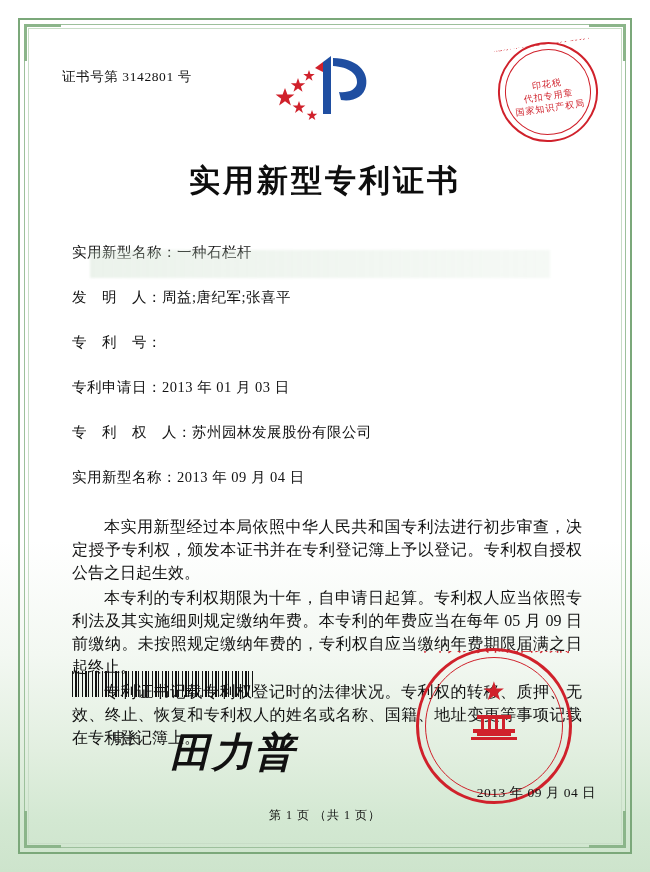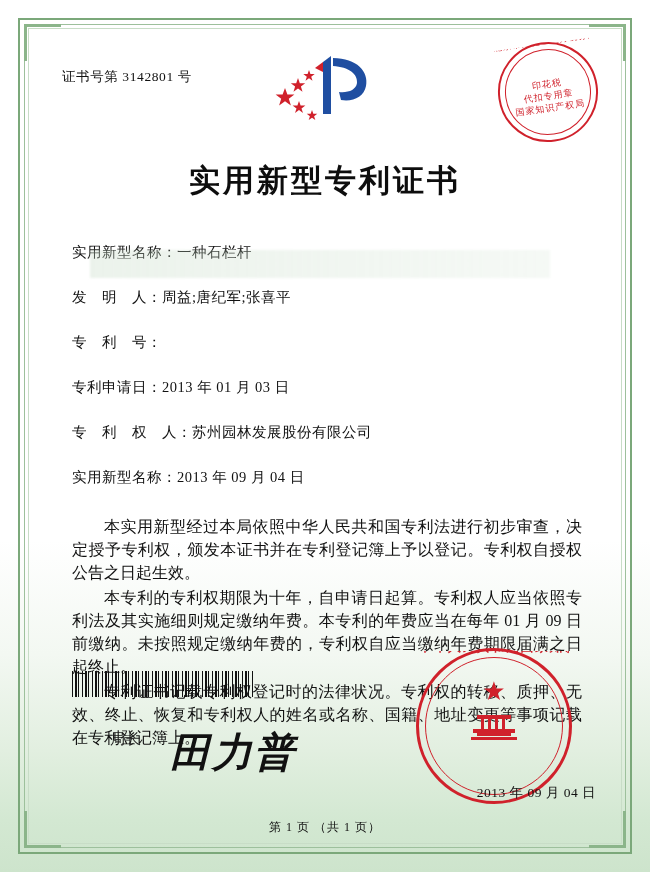--- a/index.html
+++ b/index.html
@@ -279,21 +279,21 @@
     font-size: 13.5px;
     letter-spacing: 0.5px;
     color: #111;
   }
 
   
   .page-footer {
     position: absolute;
     left: 0;
     right: 0;
-    bottom: 36px;
+    bottom: 48px;
     text-align: center;
     font-size: 12px;
     letter-spacing: 1px;
     color: #111;
   }
 </style>
 </head>
 <body>
 
 <div class="certificate">
@@ -376,21 +376,21 @@
       </div>
 
       <div class="field-row">
         <span class="field-label">实用新型名称：</span>
         <span class="field-value">2013 年 09 月 04 日</span>
       </div>
     </div>
 
     <div class="body-text">
       <p>本实用新型经过本局依照中华人民共和国专利法进行初步审查，决定授予专利权，颁发本证书并在专利登记簿上予以登记。专利权自授权公告之日起生效。</p>
-      <p>本专利的专利权期限为十年，自申请日起算。专利权人应当依照专利法及其实施细则规定缴纳年费。本专利的年费应当在每年 01 月 09 日前缴纳。未按照规定缴纳年费的，专利权自应当缴纳年费期限届满之日起终止。</p>
+      <p>本专利的专利权期限为十年，自申请日起算。专利权人应当依照专利法及其实施细则规定缴纳年费。本专利的年费应当在每年 05 月 09 日前缴纳。未按照规定缴纳年费的，专利权自应当缴纳年费期限届满之日起终止。</p>
       <p>专利证书记载专利权登记时的法律状况。专利权的转移、质押、无效、终止、恢复和专利权人的姓名或名称、国籍、地址变更等事项记载在专利登记簿上。</p>
     </div>
 
   </div>
 
   <div class="barcode"></div>
 
   <div class="signature-row">
     <span class="sig-label">局长</span>
     <span class="sig-script">田力普</span>

